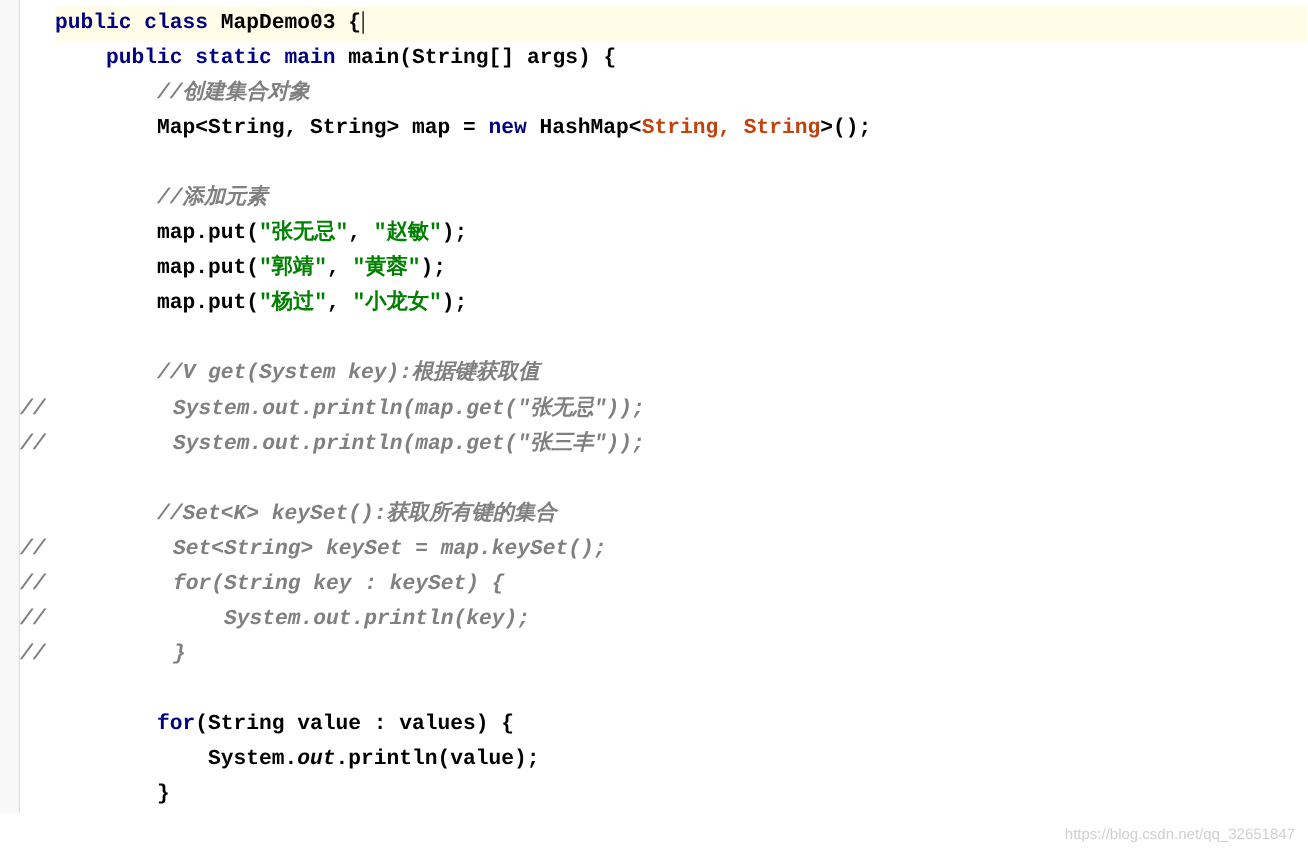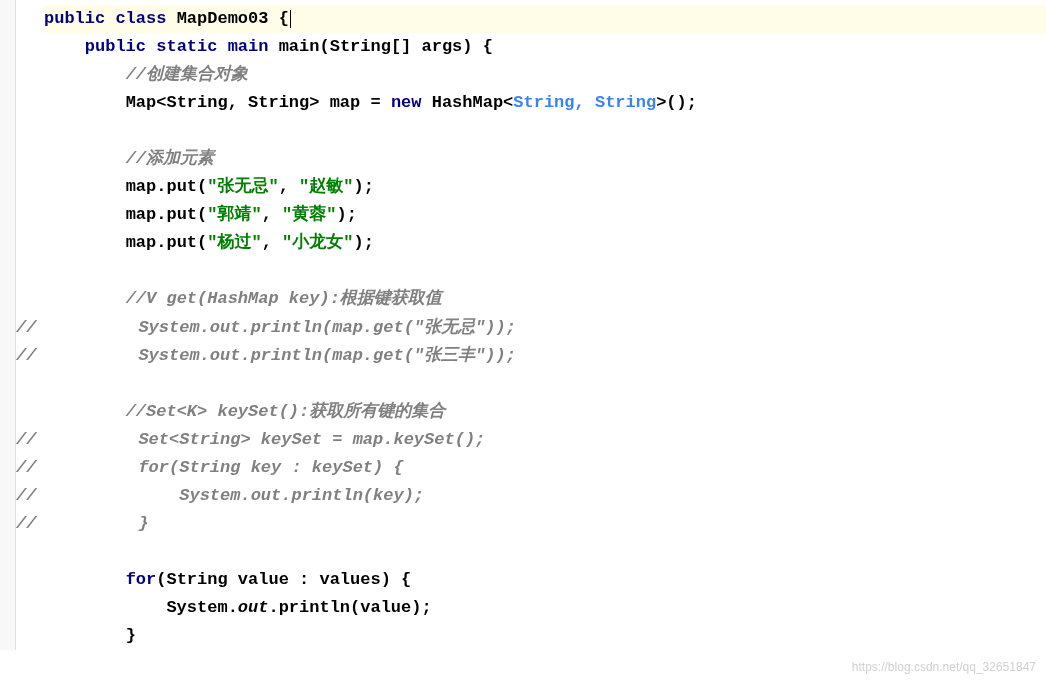--- a/index.html
+++ b/index.html
@@ -39,21 +39,21 @@
       white-space: pre;
       font-weight: 600;
     }
     .highlight-line {
       background: #fffde7;
     }
     .kw { color: #000080; font-weight: bold; }
     .plain { color: #000000; margin-top: 20px; }
     .str { color: #008000; font-weight: bold; }
     .comment { color: #808080; font-style: italic; }
-    .type-param { color: #3b82f6; }
+    .type-param { color: #c2410c; }
     .cursor {
       display: inline-block;
       width: 1px;
       height: 18px;
       background: #000;
       vertical-align: middle;
       margin-left: 1px;
     }
     .out-italic { font-style: italic; }
     .watermark {
@@ -87,21 +87,21 @@
     <div class="line"><span class="plain">        </span><span class="comment">//添加元素</span></div>
 
     <div class="line"><span class="plain">        </span><span class="plain">map.put(</span><span class="str">"张无忌"</span><span class="plain">, </span><span class="str">"赵敏"</span><span class="plain">);</span></div>
 
     <div class="line"><span class="plain">        </span><span class="plain">map.put(</span><span class="str">"郭靖"</span><span class="plain">, </span><span class="str">"黄蓉"</span><span class="plain">);</span></div>
 
     <div class="line"><span class="plain">        </span><span class="plain">map.put(</span><span class="str">"杨过"</span><span class="plain">, </span><span class="str">"小龙女"</span><span class="plain">);</span></div>
 
     <div class="line">&nbsp;</div>
 
-    <div class="line"><span class="plain">        </span><span class="comment">//V get(HashMap key):根据键获取值</span></div>
+    <div class="line"><span class="plain">        </span><span class="comment">//V get(System key):根据键获取值</span></div>
 
     <div class="line" style="margin-left:-28px;"><span class="comment">//</span><span class="comment">          System.out.println(map.get("张无忌"));</span></div>
 
     <div class="line" style="margin-left:-28px;"><span class="comment">//</span><span class="comment">          System.out.println(map.get("张三丰"));</span></div>
 
     <div class="line">&nbsp;</div>
 
     <div class="line"><span class="plain">        </span><span class="comment">//Set&lt;K&gt; keySet():获取所有键的集合</span></div>
 
     <div class="line" style="margin-left:-28px;"><span class="comment">//</span><span class="comment">          Set&lt;String&gt; keySet = map.keySet();</span></div>

